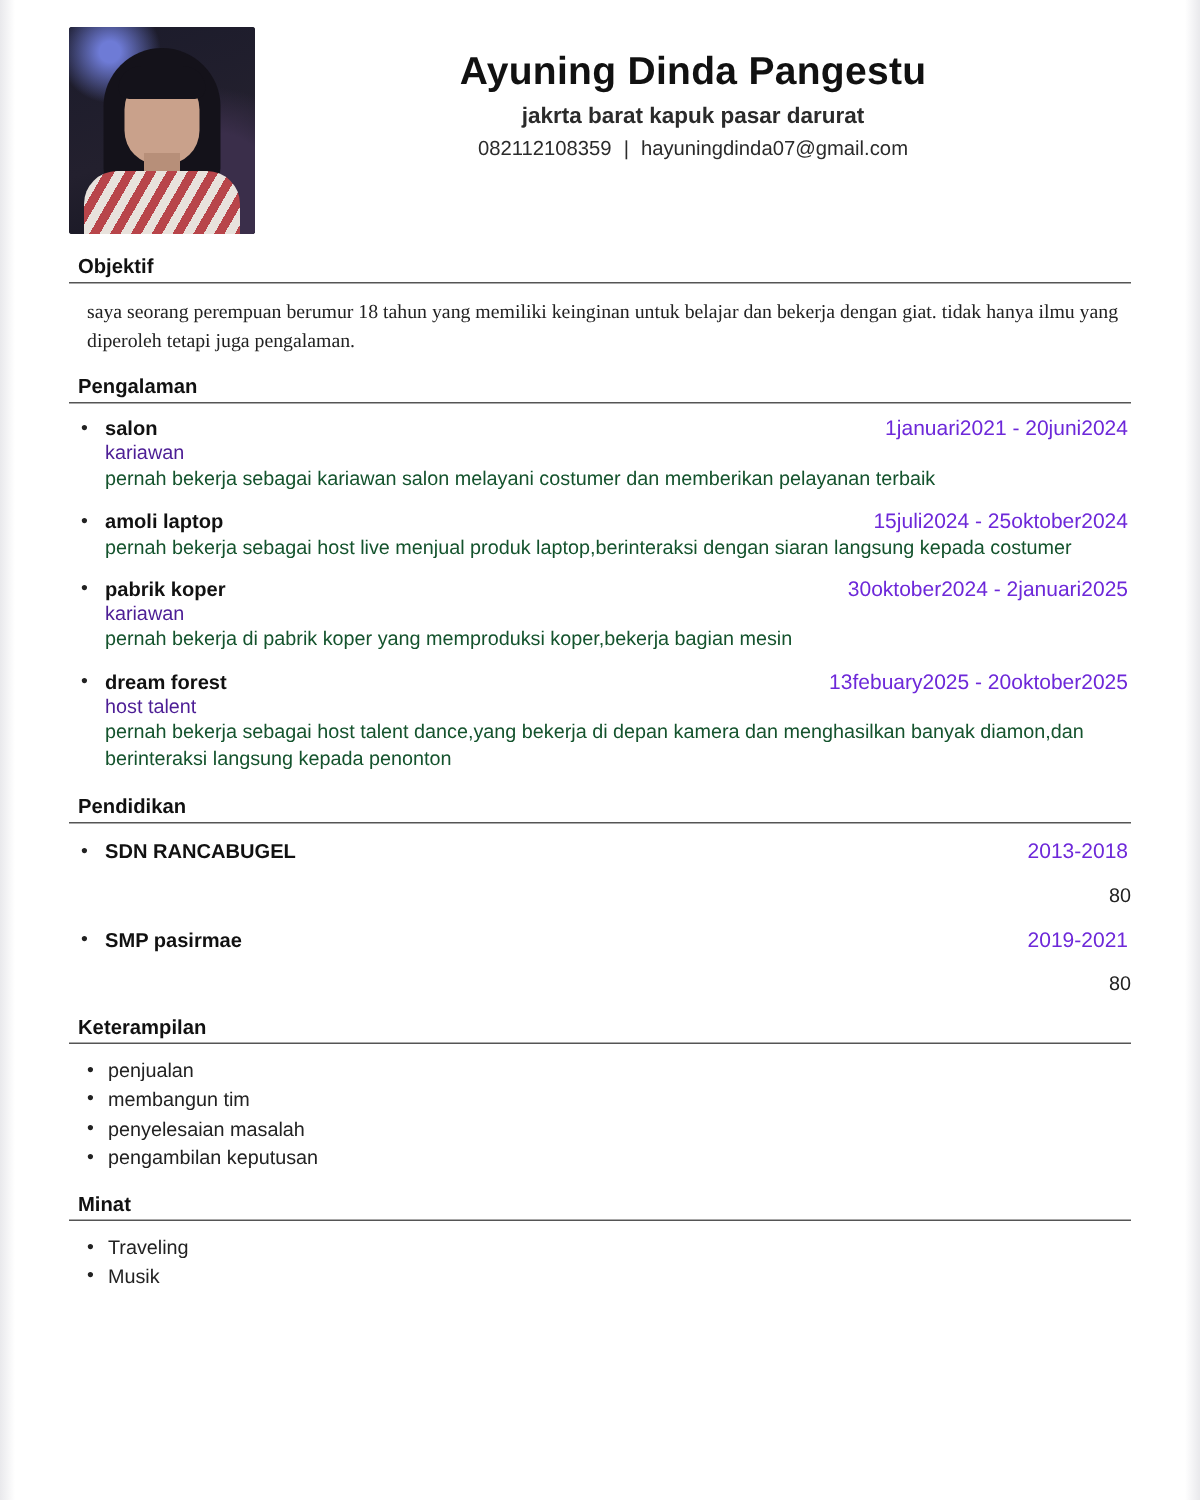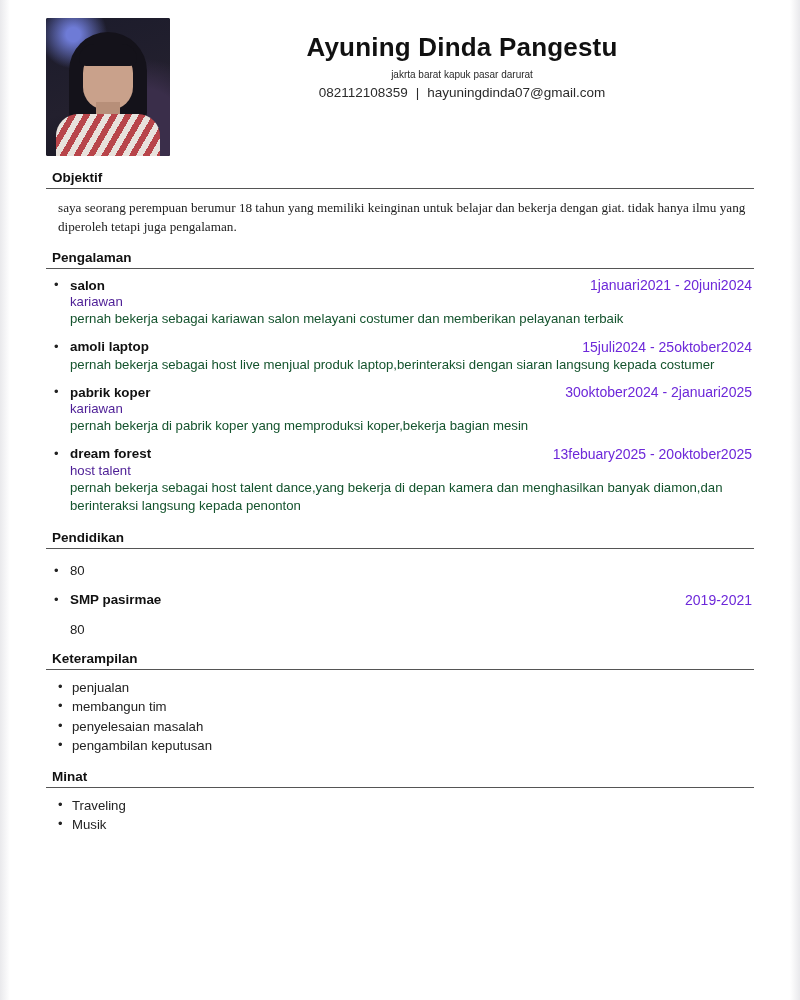--- a/index.html
+++ b/index.html
@@ -103,23 +103,24 @@
     padding-top: 14px;
   }
   .name {
     font-size: 26px;
     font-weight: bold;
     letter-spacing: .2px;
     color: #111;
     margin: 0 0 6px 0;
   }
   .subtitle {
-    font-size: 10px;
+    font-size: 15px;
     color: #2b2b2b;
     margin: 0 0 5px 0;
+    font-weight: bold;
   }
   .contact {
     font-size: 13.5px;
     color: #2b2b2b;
   }
   .contact .sep { padding: 0 8px; }
 
   .section-title {
     font-size: 13.5px;
     font-weight: bold;
@@ -154,21 +155,21 @@
     content: "•";
     position: absolute;
     left: 8px;
     top: 0px;
     font-size: 13px;
     color: #222;
   }
   .row-top {
     display: flex;
     justify-content: space-between;
-    align-items: center;
+    align-items: flex-end;
   }
   .role {
     font-size: 13.4px;
     font-weight: bold;
     color: #111;
   }
   .dates {
     font-size: 14px;
     color: #6d28d9;
     white-space: nowrap;
@@ -201,20 +202,21 @@
     position: absolute;
     left: 8px;
     top: 0px;
     font-size: 13px;
     color: #222;
   }
   .edu-score {
     font-size: 13.2px;
     color: #222;
     margin-top: 14px;
+    text-align: right;
   }
 
   ul.plain {
     list-style: none;
     margin: 9px 0 0 0;
     padding: 0;
   }
   ul.plain > li {
     position: relative;
     padding-left: 26px;
@@ -292,20 +294,24 @@
       </div>
       <div class="sub">host talent</div>
       <div class="desc">pernah bekerja sebagai host talent dance,yang bekerja di depan kamera dan menghasilkan banyak diamon,dan berinteraksi langsung kepada penonton</div>
     </li>
   </ul>
 
   <div class="section-title">Pendidikan</div>
   <div class="rule"></div>
   <ul class="edu">
     <li>
+      <div class="row-top">
+        <span class="role">SDN RANCABUGEL</span>
+        <span class="dates">2013-2018</span>
+      </div>
       <div class="edu-score">80</div>
     </li>
     <li>
       <div class="row-top">
         <span class="role">SMP pasirmae</span>
         <span class="dates">2019-2021</span>
       </div>
       <div class="edu-score">80</div>
     </li>
   </ul>

